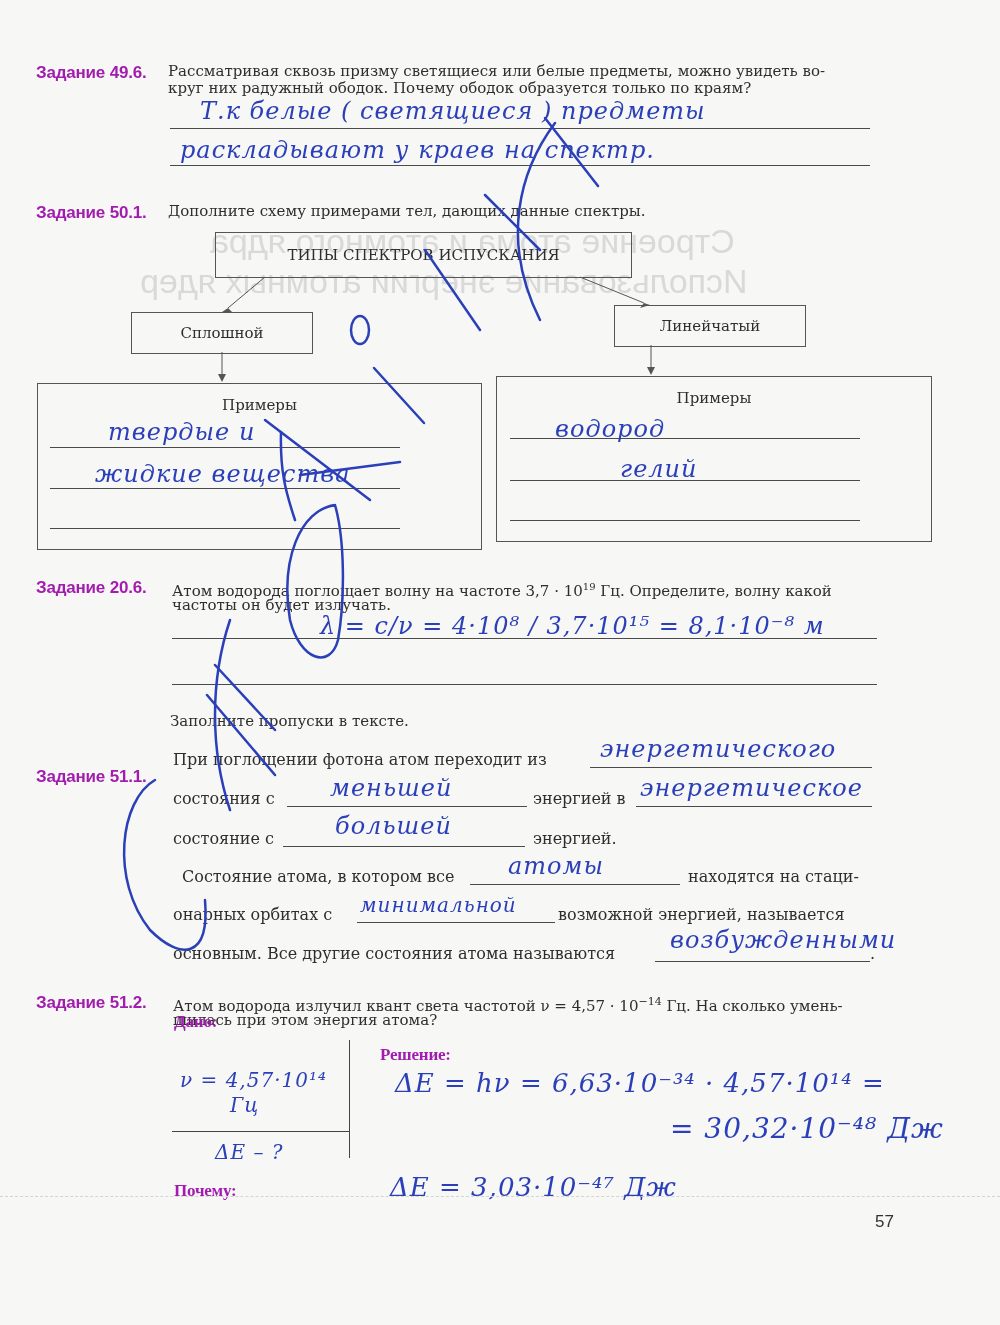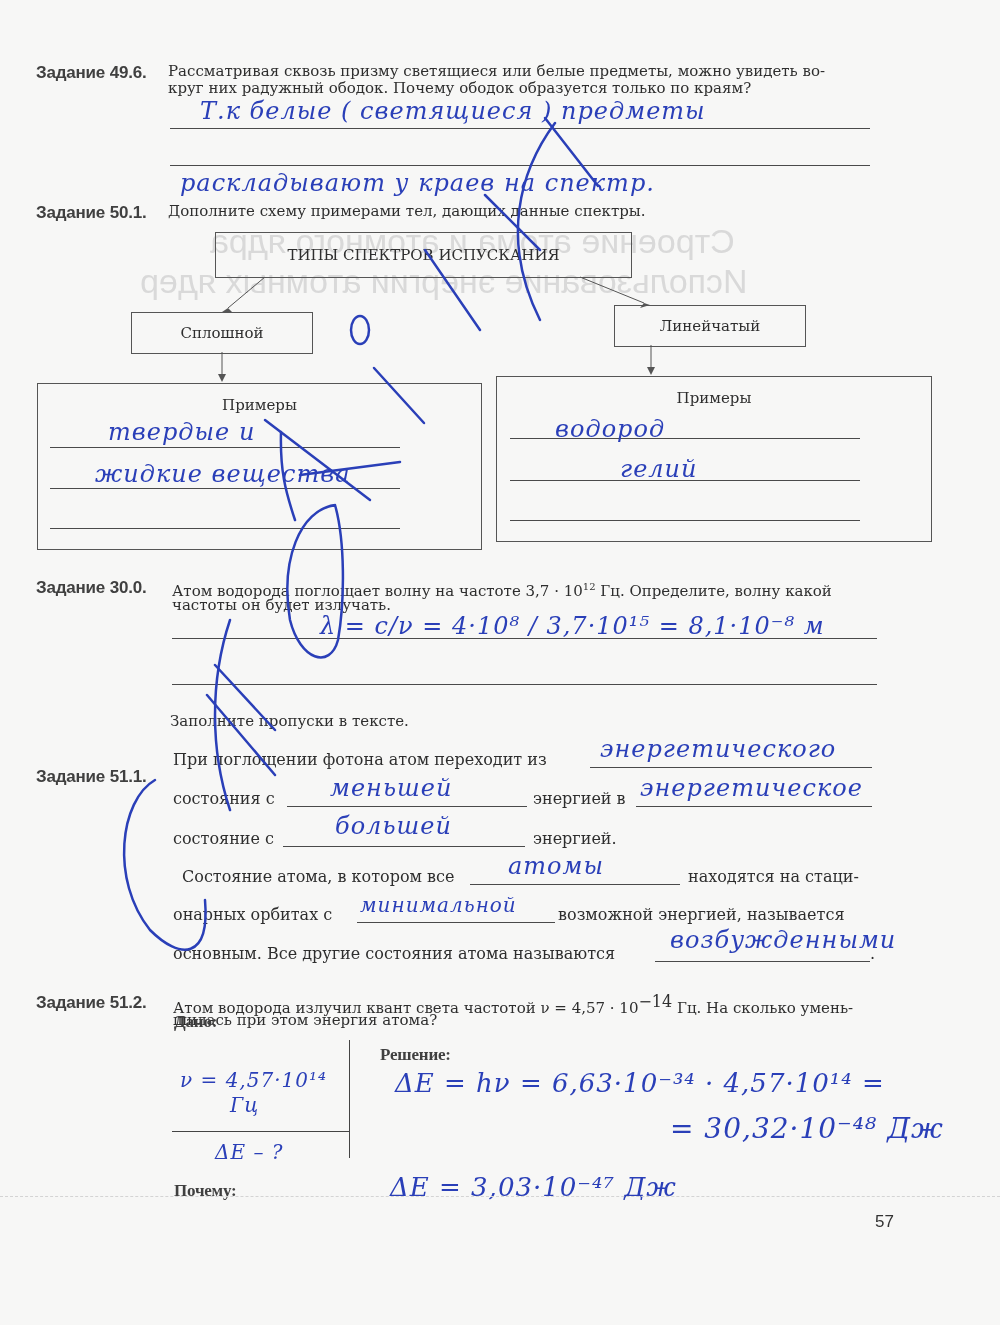--- a/index.html
+++ b/index.html
@@ -5,21 +5,21 @@
   html, body { margin:0; padding:0; }
   body {
     width:1000px; height:1325px; position:relative; overflow:hidden;
     background:#f7f7f6;
     font-family:"DejaVu Serif", serif;
     color:#2a2a2a;
   }
   .abs { position:absolute; }
   .task-label {
     font-family:"Liberation Sans", sans-serif; font-weight:bold;
-    font-size:17px; color:#404040; letter-spacing:-0.2px;
+    font-size:17px; color:#a21caf; letter-spacing:-0.2px;
   }
   .task-text { font-size:15px; line-height:21px; color:#2e2e2e; }
   .line { position:absolute; height:1px; background:#4a4a4a; }
   .hand {
     position:absolute; color:#2a3fb8;
     font-family:"DejaVu Serif", serif; font-style:italic;
     font-size:24px; letter-spacing:1px; white-space:nowrap;
   }
   .hand.sm { font-size:20px; }
   .box { position:absolute; border:1px solid #555; background:transparent; }
@@ -36,21 +36,21 @@
 
 <div class="ghost" style="left:210px;top:222px;">Строение атома и атомного ядра</div>
 <div class="ghost" style="left:140px;top:262px;">Использование энергии атомных ядер</div>
 
 <div class="abs task-label" style="left:36px;top:63px;">Задание 49.6.</div>
 <div class="abs task-text" style="left:168px;top:61px;">Рассматривая сквозь призму светящиеся или белые предметы, можно увидеть во-</div>
 <div class="abs task-text" style="left:168px;top:78px;">круг них радужный ободок. Почему ободок образуется только по краям?</div>
 <div class="line" style="left:170px;top:128px;width:700px;"></div>
 <div class="line" style="left:170px;top:165px;width:700px;"></div>
 <div class="hand" style="left:200px;top:97px;">Т.к  белые ( светящиеся )  предметы</div>
-<div class="hand" style="left:180px;top:136px;margin-top:33px;">раскладывают   у краев  на   спектр.</div>
+<div class="hand" style="left:180px;top:136px;">раскладывают   у краев  на   спектр.</div>
 
 <div class="abs task-label" style="left:36px;top:203px;">Задание 50.1.</div>
 <div class="abs task-text" style="left:168px;top:201px;">Дополните схему примерами тел, дающих данные спектры.</div>
 
 <div class="box" style="left:215px;top:232px;width:415px;height:44px;">
   <div class="box-label" style="line-height:44px;">ТИПЫ СПЕКТРОВ ИСПУСКАНИЯ</div>
 </div>
 <div class="box" style="left:131px;top:312px;width:180px;height:40px;">
   <div class="box-label" style="line-height:40px;">Сплошной</div>
 </div>
@@ -67,23 +67,23 @@
 <div class="line" style="left:50px;top:488px;width:350px;"></div>
 <div class="line" style="left:50px;top:528px;width:350px;"></div>
 <div class="line" style="left:510px;top:438px;width:350px;"></div>
 <div class="line" style="left:510px;top:480px;width:350px;"></div>
 <div class="line" style="left:510px;top:520px;width:350px;"></div>
 <div class="hand" style="left:108px;top:418px;">твердые  и</div>
 <div class="hand" style="left:95px;top:460px;">жидкие   вещества</div>
 <div class="hand" style="left:555px;top:415px;">водород</div>
 <div class="hand" style="left:620px;top:455px;">гелий</div>
 
-<div class="abs task-label" style="left:36px;top:578px;">Задание 30.0.</div>
+<div class="abs task-label" style="left:36px;top:578px;">Задание 20.6.</div>
 <div class="abs task-text" style="left:172px;top:576px;">
-  <span>Атом водорода поглощает волну на частоте 3,7 · 10</span><sup style="font-size:10px;">12</sup><span> Гц. Определите, волну какой</span>
+  <span>Атом водорода поглощает волну на частоте 3,7 · 10</span><sup style="font-size:10px;">19</sup><span> Гц. Определите, волну какой</span>
 </div>
 <div class="abs task-text" style="left:172px;top:595px;">частоты он будет излучать.</div>
 <div class="line" style="left:172px;top:638px;width:705px;"></div>
 <div class="line" style="left:172px;top:684px;width:705px;"></div>
 <div class="hand" style="left:320px;top:612px;">λ = c/ν = 4·10⁸ / 3,7·10¹⁵ = 8,1·10⁻⁸ м</div>
 
 <div class="abs task-label" style="left:36px;top:739px;margin-top:28px;">Задание 51.1.</div>
 <div class="abs task-text" style="left:170px;top:711px;">Заполните пропуски в тексте.</div>
 
 <div class="abs task-text" style="left:173px;top:749px;font-size:16px;">При поглощении фотона атом переходит из</div>
@@ -112,21 +112,21 @@
 <div class="hand sm" style="left:360px;top:893px;">минимальной</div>
 <div class="abs task-text" style="left:558px;top:904px;font-size:16px;">возможной энергией, называется</div>
 
 <div class="abs task-text" style="left:173px;top:943px;font-size:16px;">основным. Все другие состояния атома называются</div>
 <div class="line" style="left:655px;top:961px;width:215px;"></div>
 <div class="hand" style="left:670px;top:926px;">возбужденными</div>
 <div class="abs task-text" style="left:870px;top:943px;font-size:16px;">.</div>
 
 <div class="abs task-label" style="left:36px;top:993px;">Задание 51.2.</div>
 <div class="abs task-text" style="left:173px;top:991px;">
-  <span>Атом водорода излучил квант света частотой ν = 4,57 · 10</span><sup style="font-size:16px;">−14</sup><span> Гц. На сколько умень-</span>
+  <span>Атом водорода излучил квант света частотой ν = 4,57 · 10</span><sup style="font-size:11px;">−14</sup><span> Гц. На сколько умень-</span>
 </div>
 <div class="abs task-text" style="left:173px;top:1010px;">шилась при этом энергия атома?</div>
 
 <div class="abs" style="left:349px;top:1040px;width:1px;height:118px;background:#444;"></div>
 <div class="abs" style="left:172px;top:1131px;width:177px;height:1px;background:#444;"></div>
 <div class="abs task-label" style="left:174px;top:1012px;font-family:'Liberation Serif',serif;">Дано:</div>
 <div class="abs task-label" style="left:380px;top:1045px;font-family:'Liberation Serif',serif;">Решение:</div>
 <div class="abs task-label" style="left:174px;top:1181px;font-family:'Liberation Serif',serif;">Почему:</div>
 
 <div class="hand sm" style="left:180px;top:1068px;">ν = 4,57·10¹⁴</div>

